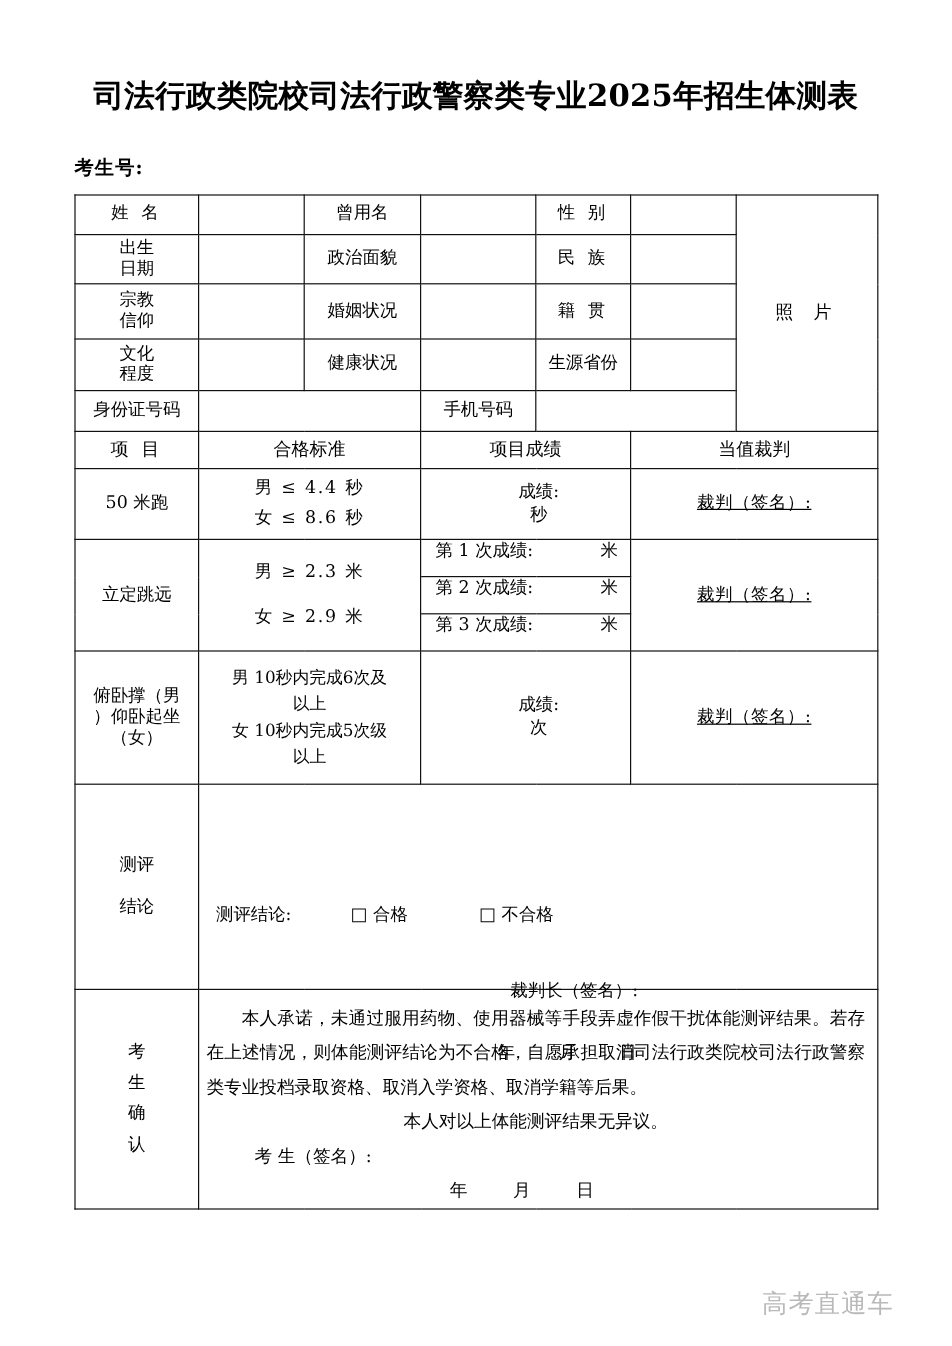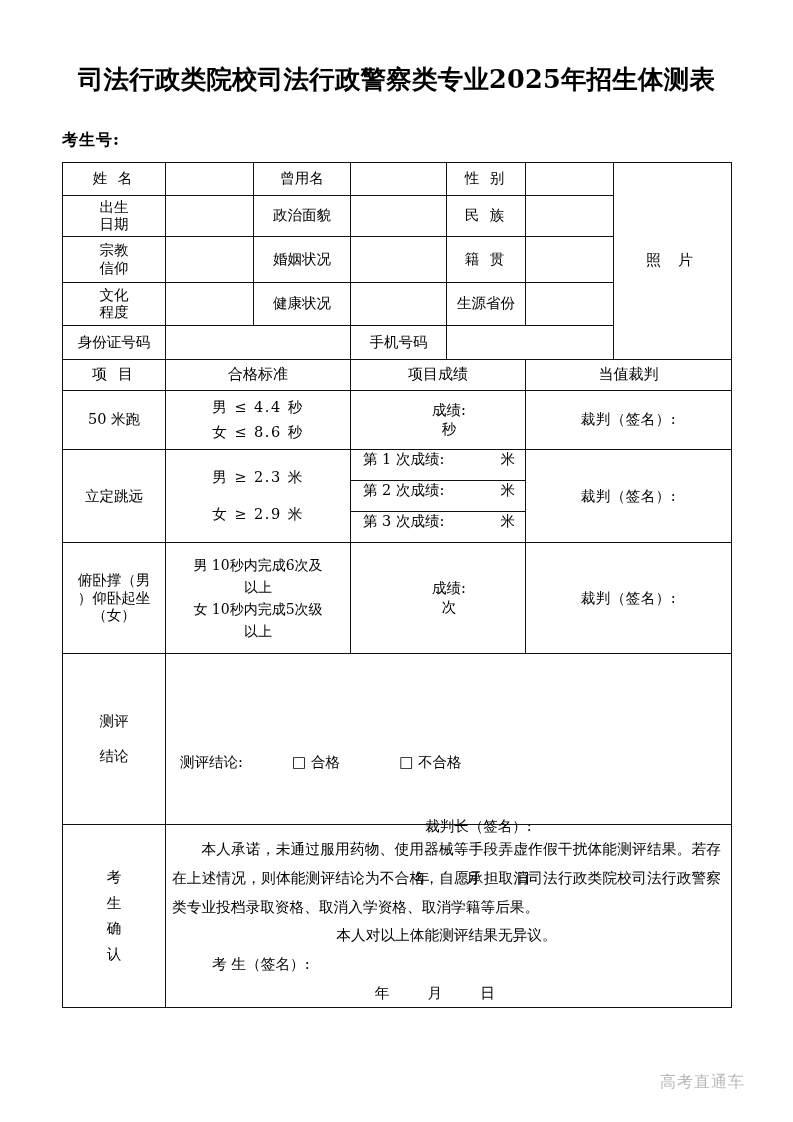--- a/index.html
+++ b/index.html
@@ -120,20 +120,21 @@
     height: 100%;
     padding-left: 22px;
     font-size: 14.5px;
     flex-direction: column;
   }
   .score-row .gap { display: inline-block; width: 74px; }
 
   .judge-sign {
     font-size: 14.5px;
     letter-spacing: 0.5px;
+    text-decoration: underline;
   }
 
   
   .vlabel {
     display: block;
     line-height: 1.75;
     font-size: 14.5px;
   }
 
   
@@ -213,21 +214,21 @@
     font-family: "DejaVu Sans", "Liberation Sans", sans-serif;
     font-weight: bold;
     white-space: nowrap;
   }
 
   
   .watermark {
     position: absolute;
     right: 48px;
     top: 1072px;
-    font-size: 16px;
+    font-size: 21px;
     color: #b9b9b9;
     font-family: "DejaVu Sans", "Liberation Sans", sans-serif;
     letter-spacing: 1px;
   }
 </style>
 </head>
 <body>
 
 <div class="page">
 

